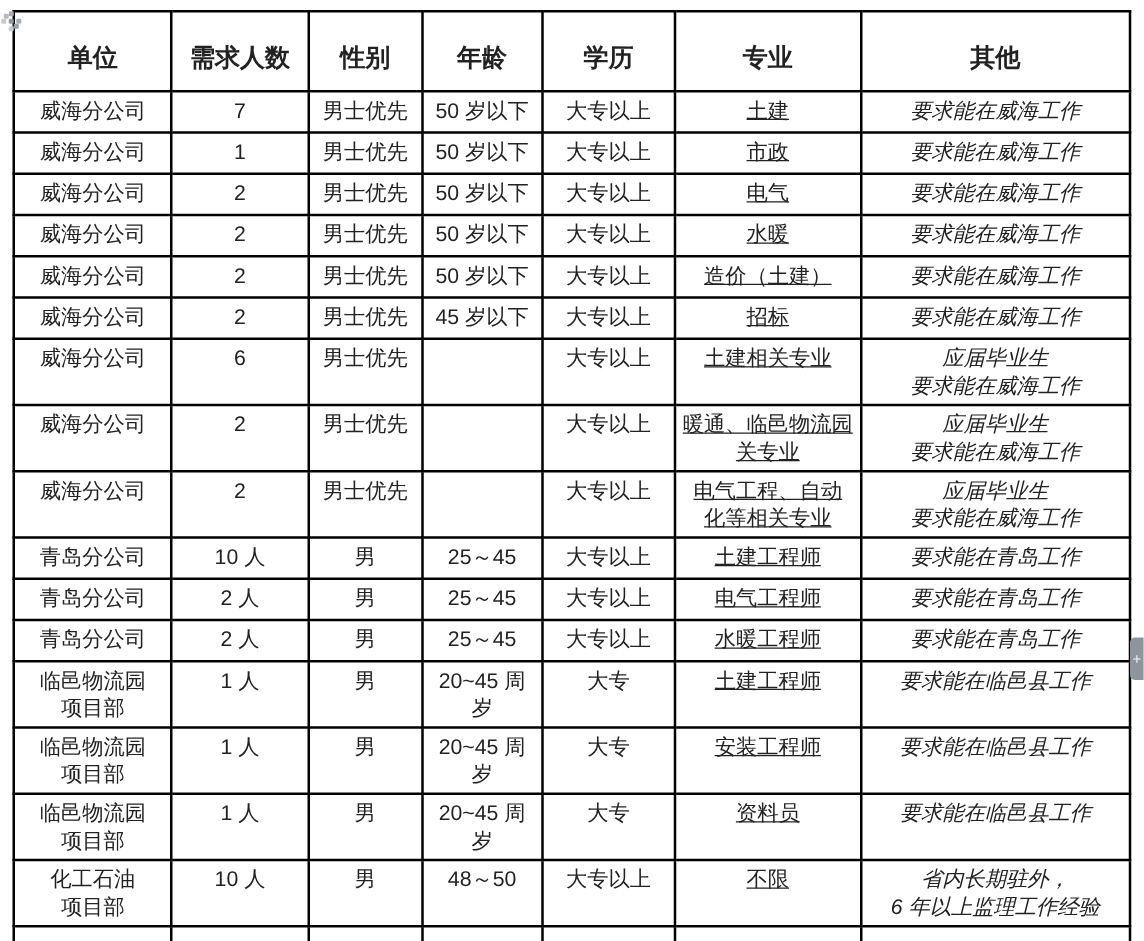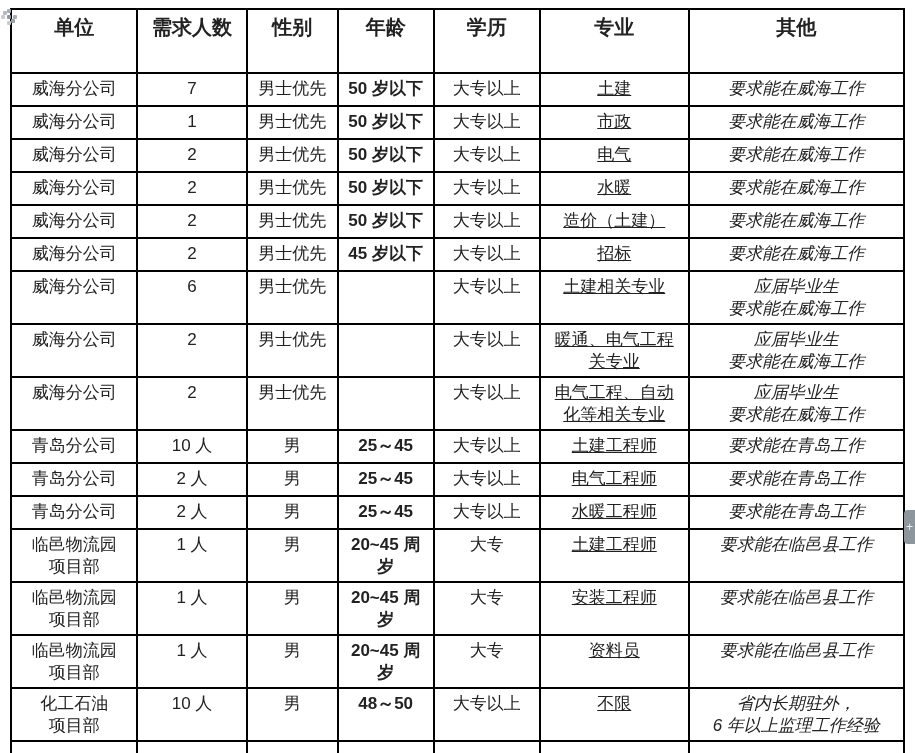--- a/index.html
+++ b/index.html
@@ -37,41 +37,41 @@
     width: 895px;
     margin: 8px 0 0 10px;
     background: #ffffff;
   }
   .recruit th, .recruit td {
     border: 2px solid #000000;
     overflow: hidden;
   }
   .recruit th {
     height: 64px;
-    padding: 4px 2px 0 2px;
+    padding: 24px 2px 0 2px;
     font-size: 20px;
     font-weight: bold;
     vertical-align: top;
     text-align: center;
     line-height: 26px;
     margin-top: 23px;
   }
   .recruit td {
     height: 33px;
     padding: 4px 3px 3px 3px;
     font-size: 17px;
     line-height: 22px;
     vertical-align: top;
     text-align: center;
     white-space: pre-line;
   }
   .col-0 { width: 125px; margin-top: 24px; }
   .col-1 { width: 108px; }
   .col-2 { width: 90px; }
-  .col-3 { width: 95px; font-weight: bold;  }
+  .col-3 { width: 95px;  }
   .col-4 { width: 105px; }
   .col-5 { width: 147px; text-decoration: underline; }
   .col-6 { width: 213px; font-style: italic; }
 </style>
 </head>
 <body>
 
 <div class="stage">
 
   <div class="move-handle"></div>
@@ -161,21 +161,21 @@
           <td class="col-5">土建相关专业</td>
           <td class="col-6">应届毕业生
 要求能在威海工作</td>
         </tr>
         <tr>
           <td class="col-0">威海分公司</td>
           <td class="col-1">2</td>
           <td class="col-2">男士优先</td>
           <td class="col-3"></td>
           <td class="col-4">大专以上</td>
-          <td class="col-5">暖通、电气工程
+          <td class="col-5">暖通、临邑物流园
 关专业</td>
           <td class="col-6">应届毕业生
 要求能在威海工作</td>
         </tr>
         <tr>
           <td class="col-0">威海分公司</td>
           <td class="col-1">2</td>
           <td class="col-2">男士优先</td>
           <td class="col-3"></td>
           <td class="col-4">大专以上</td>

